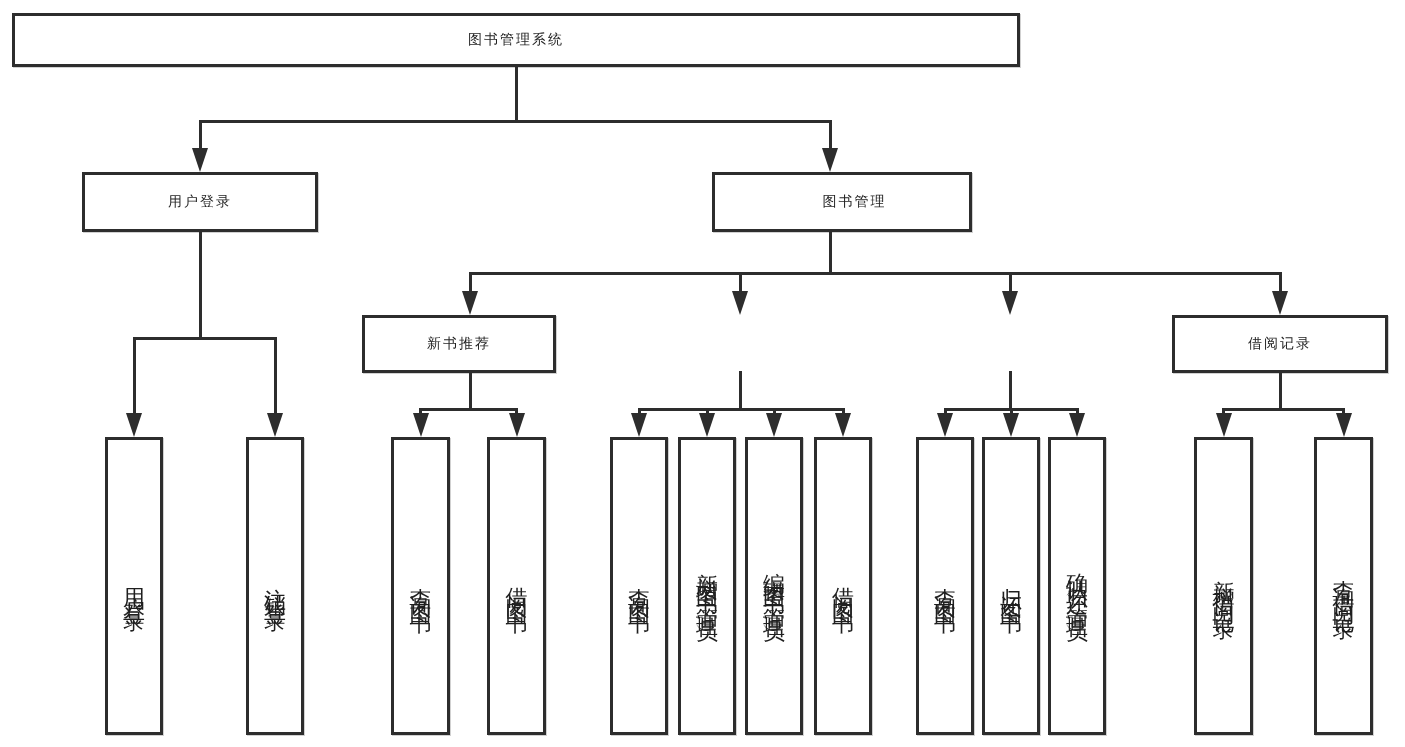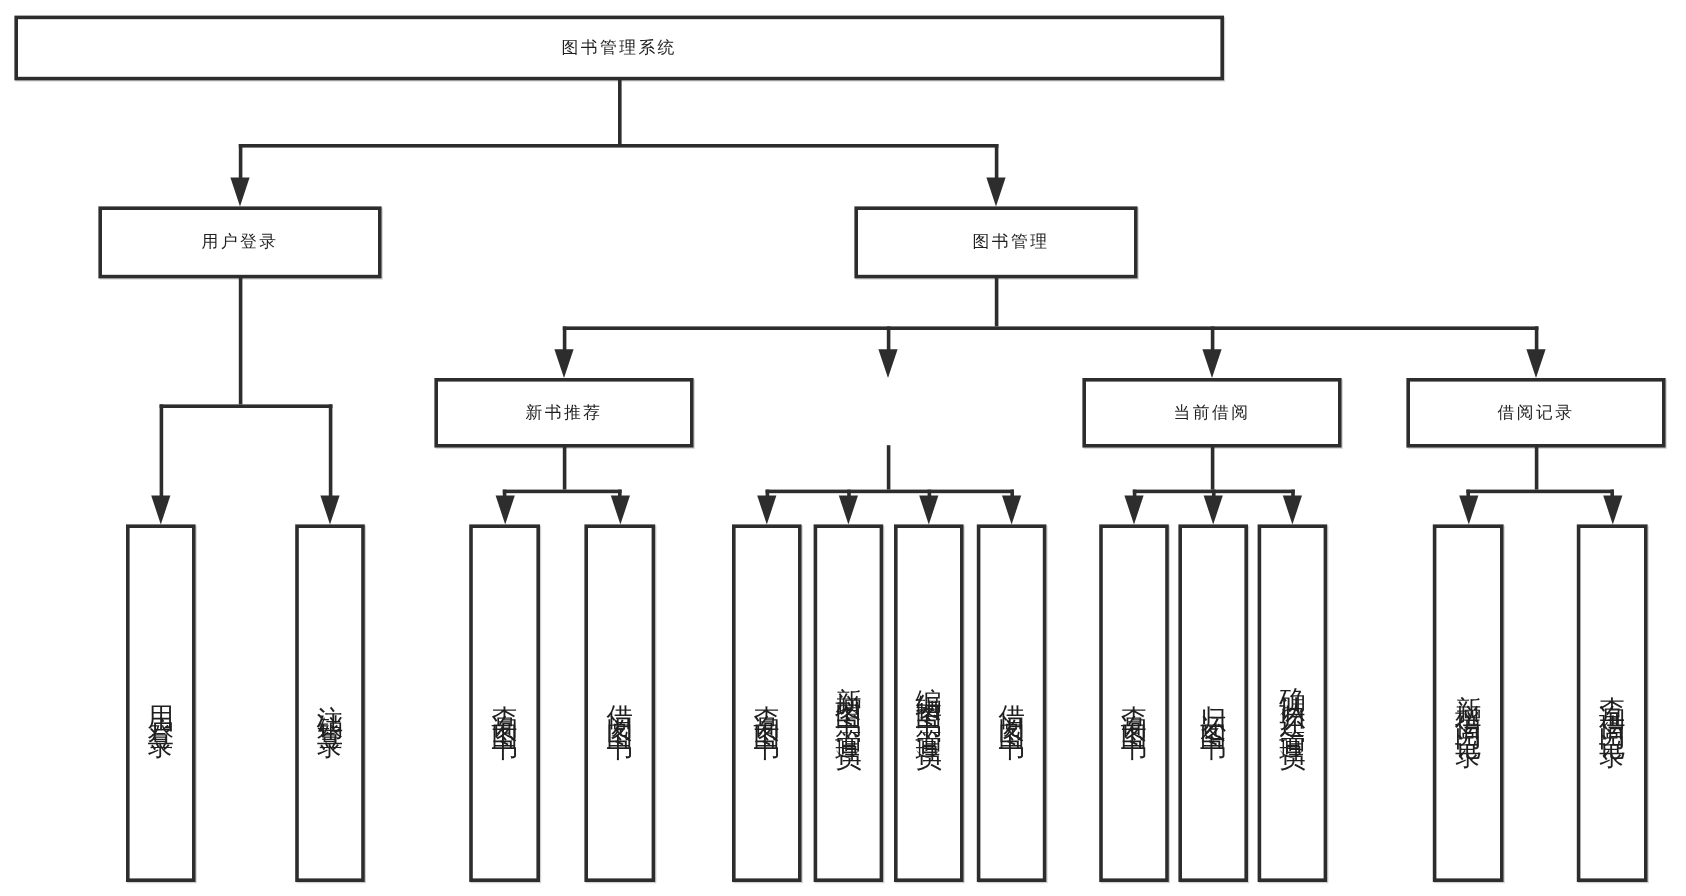--- a/index.html
+++ b/index.html
@@ -66,28 +66,25 @@
 </head>
 <body>
 
 <div class="canvas">
 <div class="node h" style="left: 12px; top: 13px; width: 1008px; height: 54px;">
       <span class="lbl">图书管理系统</span>
     </div>
     <div class="node h" style="left: 82px; top: 172px; width: 236px; height: 60px;">
       <span class="lbl">用户登录</span>
     </div>
-    <div class="node h" style="left: 712px; top: 172px; width: 236px; height: 60px; padding-left: 25px;">
+    <div class="node h" style="left: 712px; top: 172px; width: 260px; height: 60px; padding-left: 25px;">
       <span class="lbl">图书管理</span>
     </div>
-    <div class="node h" style="left: 362px; top: 315px; width: 216px; height: 58px;">
+    <div class="node h" style="left: 362px; top: 315px; width: 194px; height: 58px;">
       <span class="lbl">新书推荐</span>
-    </div>
-    <div class="node h" style="left: 902px; top: 315px; width: 216px; height: 58px;">
-      <span class="lbl">当前借阅</span>
     </div>
     <div class="node h" style="left: 1172px; top: 315px; width: 216px; height: 58px;">
       <span class="lbl">借阅记录</span>
     </div>
     <div class="node v" style="left: 105px; top: 437px; width: 58px; height: 298px;">
       <span class="lbl">用户登录</span>
     </div>
     <div class="node v" style="left: 246px; top: 437px; width: 58px; height: 298px;">
       <span class="lbl">注销登录</span>
     </div>

